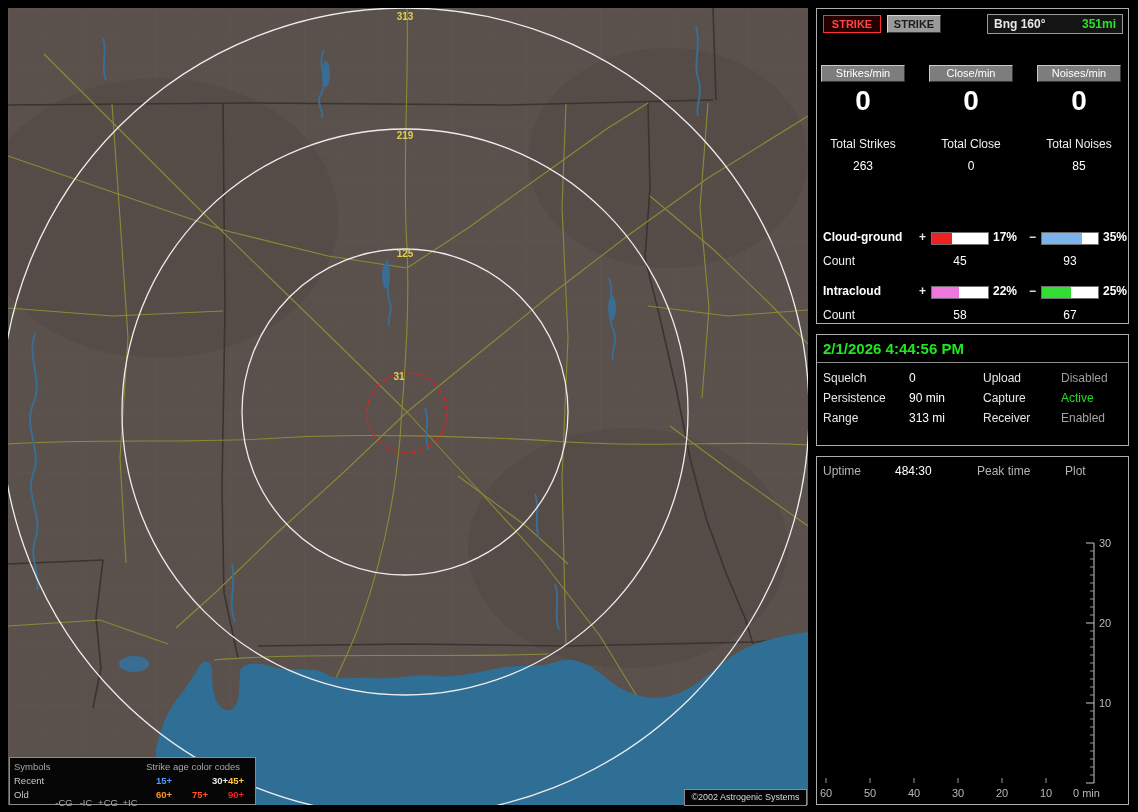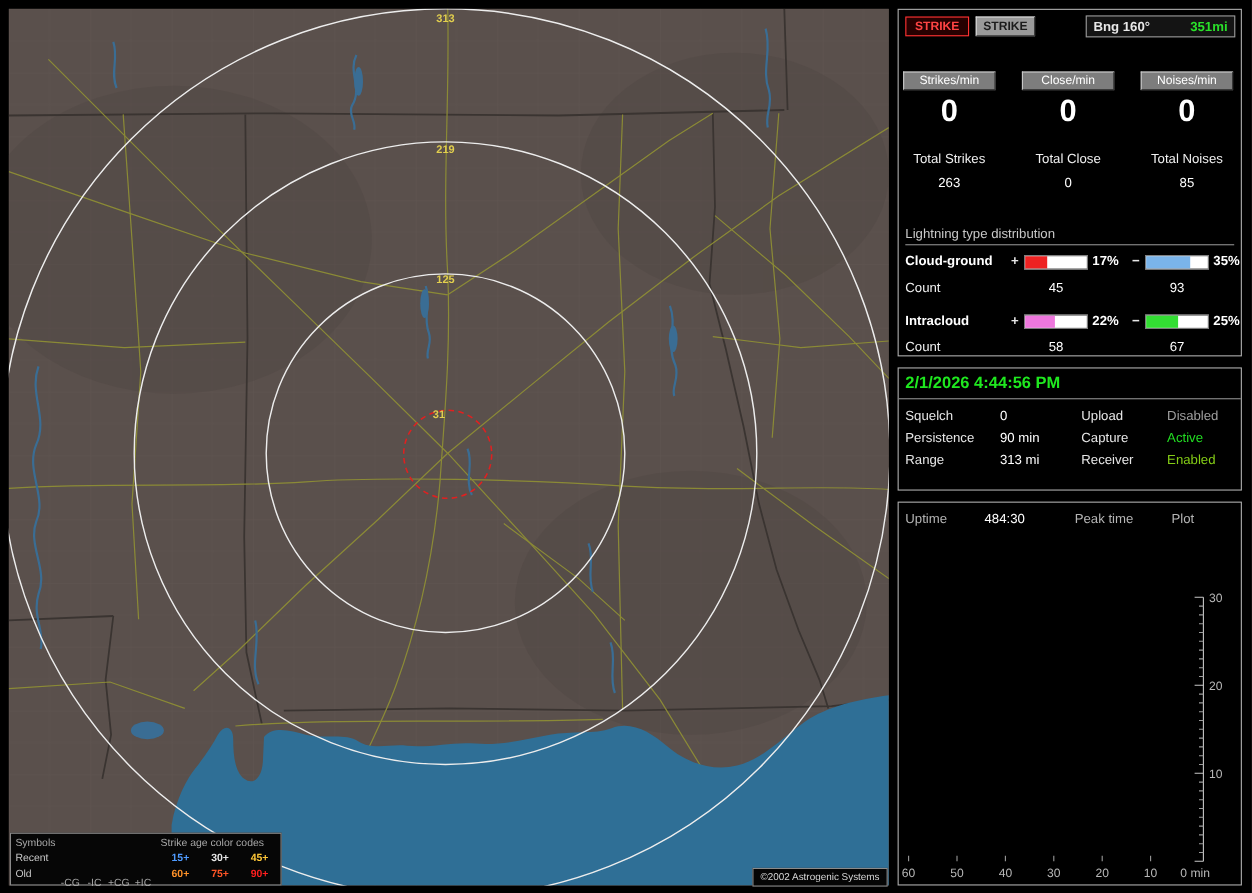--- a/index.html
+++ b/index.html
@@ -183,21 +183,21 @@
     <span class="sym s4 hdr">+IC</span>
     <span class="agehdr">Strike age color codes</span>
   </div>
   <div class="lrow" style="top:16px">
     <span class="c0">Recent</span>
     <span class="sym s1" style="color: rgb(63, 217, 198);">⊖</span>
     <span class="sym s2" style="color: rgb(63, 217, 198);">−</span>
     <span class="sym s3" style="color: rgb(63, 217, 198);">⊕</span>
     <span class="sym s4" style="color: rgb(63, 217, 198);">+</span>
     <span class="age a1" style="color: rgb(79, 155, 255);">15+</span>
-    <span class="age a2" style="color: rgb(232, 232, 232);">30+</span>
+    <span class="age a2" style="color: rgb(232, 232, 232); margin-left: 20px;">30+</span>
     <span class="age a3" style="color: rgb(255, 200, 56);">45+</span>
   </div>
   <div class="lrow" style="top:30px">
     <span class="c0">Old</span>
     <span class="sym s1" style="color: rgb(226, 222, 46);">⊖</span>
     <span class="sym s2" style="color: rgb(226, 222, 46);">−</span>
     <span class="sym s3" style="color: rgb(226, 222, 46);">⊕</span>
     <span class="sym s4" style="color: rgb(226, 222, 46);">+</span>
     <span class="age a1" style="color: rgb(255, 146, 40);">60+</span>
     <span class="age a2" style="color: rgb(255, 85, 38);">75+</span>
@@ -224,21 +224,20 @@
   <div class="bigzero" style="left:216px">0</div>
 
   <div class="tot-lab" style="left:0">Total Strikes</div>
   <div class="tot-lab" style="left:108px">Total Close</div>
   <div class="tot-lab" style="left:216px">Total Noises</div>
 
   <div class="tot-val" style="left:0">263</div>
   <div class="tot-val" style="left:108px">0</div>
   <div class="tot-val" style="left:216px">85</div>
 
-  <div class="dist-title">Lightning type distribution</div>
 
   <div class="dr" style="top:222px">
     <span class="lab">Cloud-ground</span>
     <span class="sgn1">+</span>
     <span class="bar bar1">
         <span class="fill" style="width: 36%; background: rgb(238, 34, 34);"></span>
       </span>
     <span class="pct1">17%</span>
     <span class="sgn2">−</span>
     <span class="bar bar2">
@@ -285,21 +284,21 @@
   <div class="srow" style="top:56px">
     <span class="sl1">Persistence</span>
     <span class="sv1">90 min</span>
     <span class="sl2">Capture</span>
     <span class="sv2" style="color: rgb(34, 221, 34);">Active</span>
   </div>
   <div class="srow" style="top:76px">
     <span class="sl1">Range</span>
     <span class="sv1">313 mi</span>
     <span class="sl2">Receiver</span>
-    <span class="sv2" style="color: #84cc16;">Enabled</span>
+    <span class="sv2" style="color: #a3a3a3;">Enabled</span>
   </div>
 </div>
 
 <div class="panel" id="panel3">
   <div class="p3row" style="top:7px">
     <span class="g">Uptime</span>
     <span class="x72 w">484:30</span>
     <span class="x154 g">Peak time</span>
     <span class="x242 g">Plot</span>
   </div>

